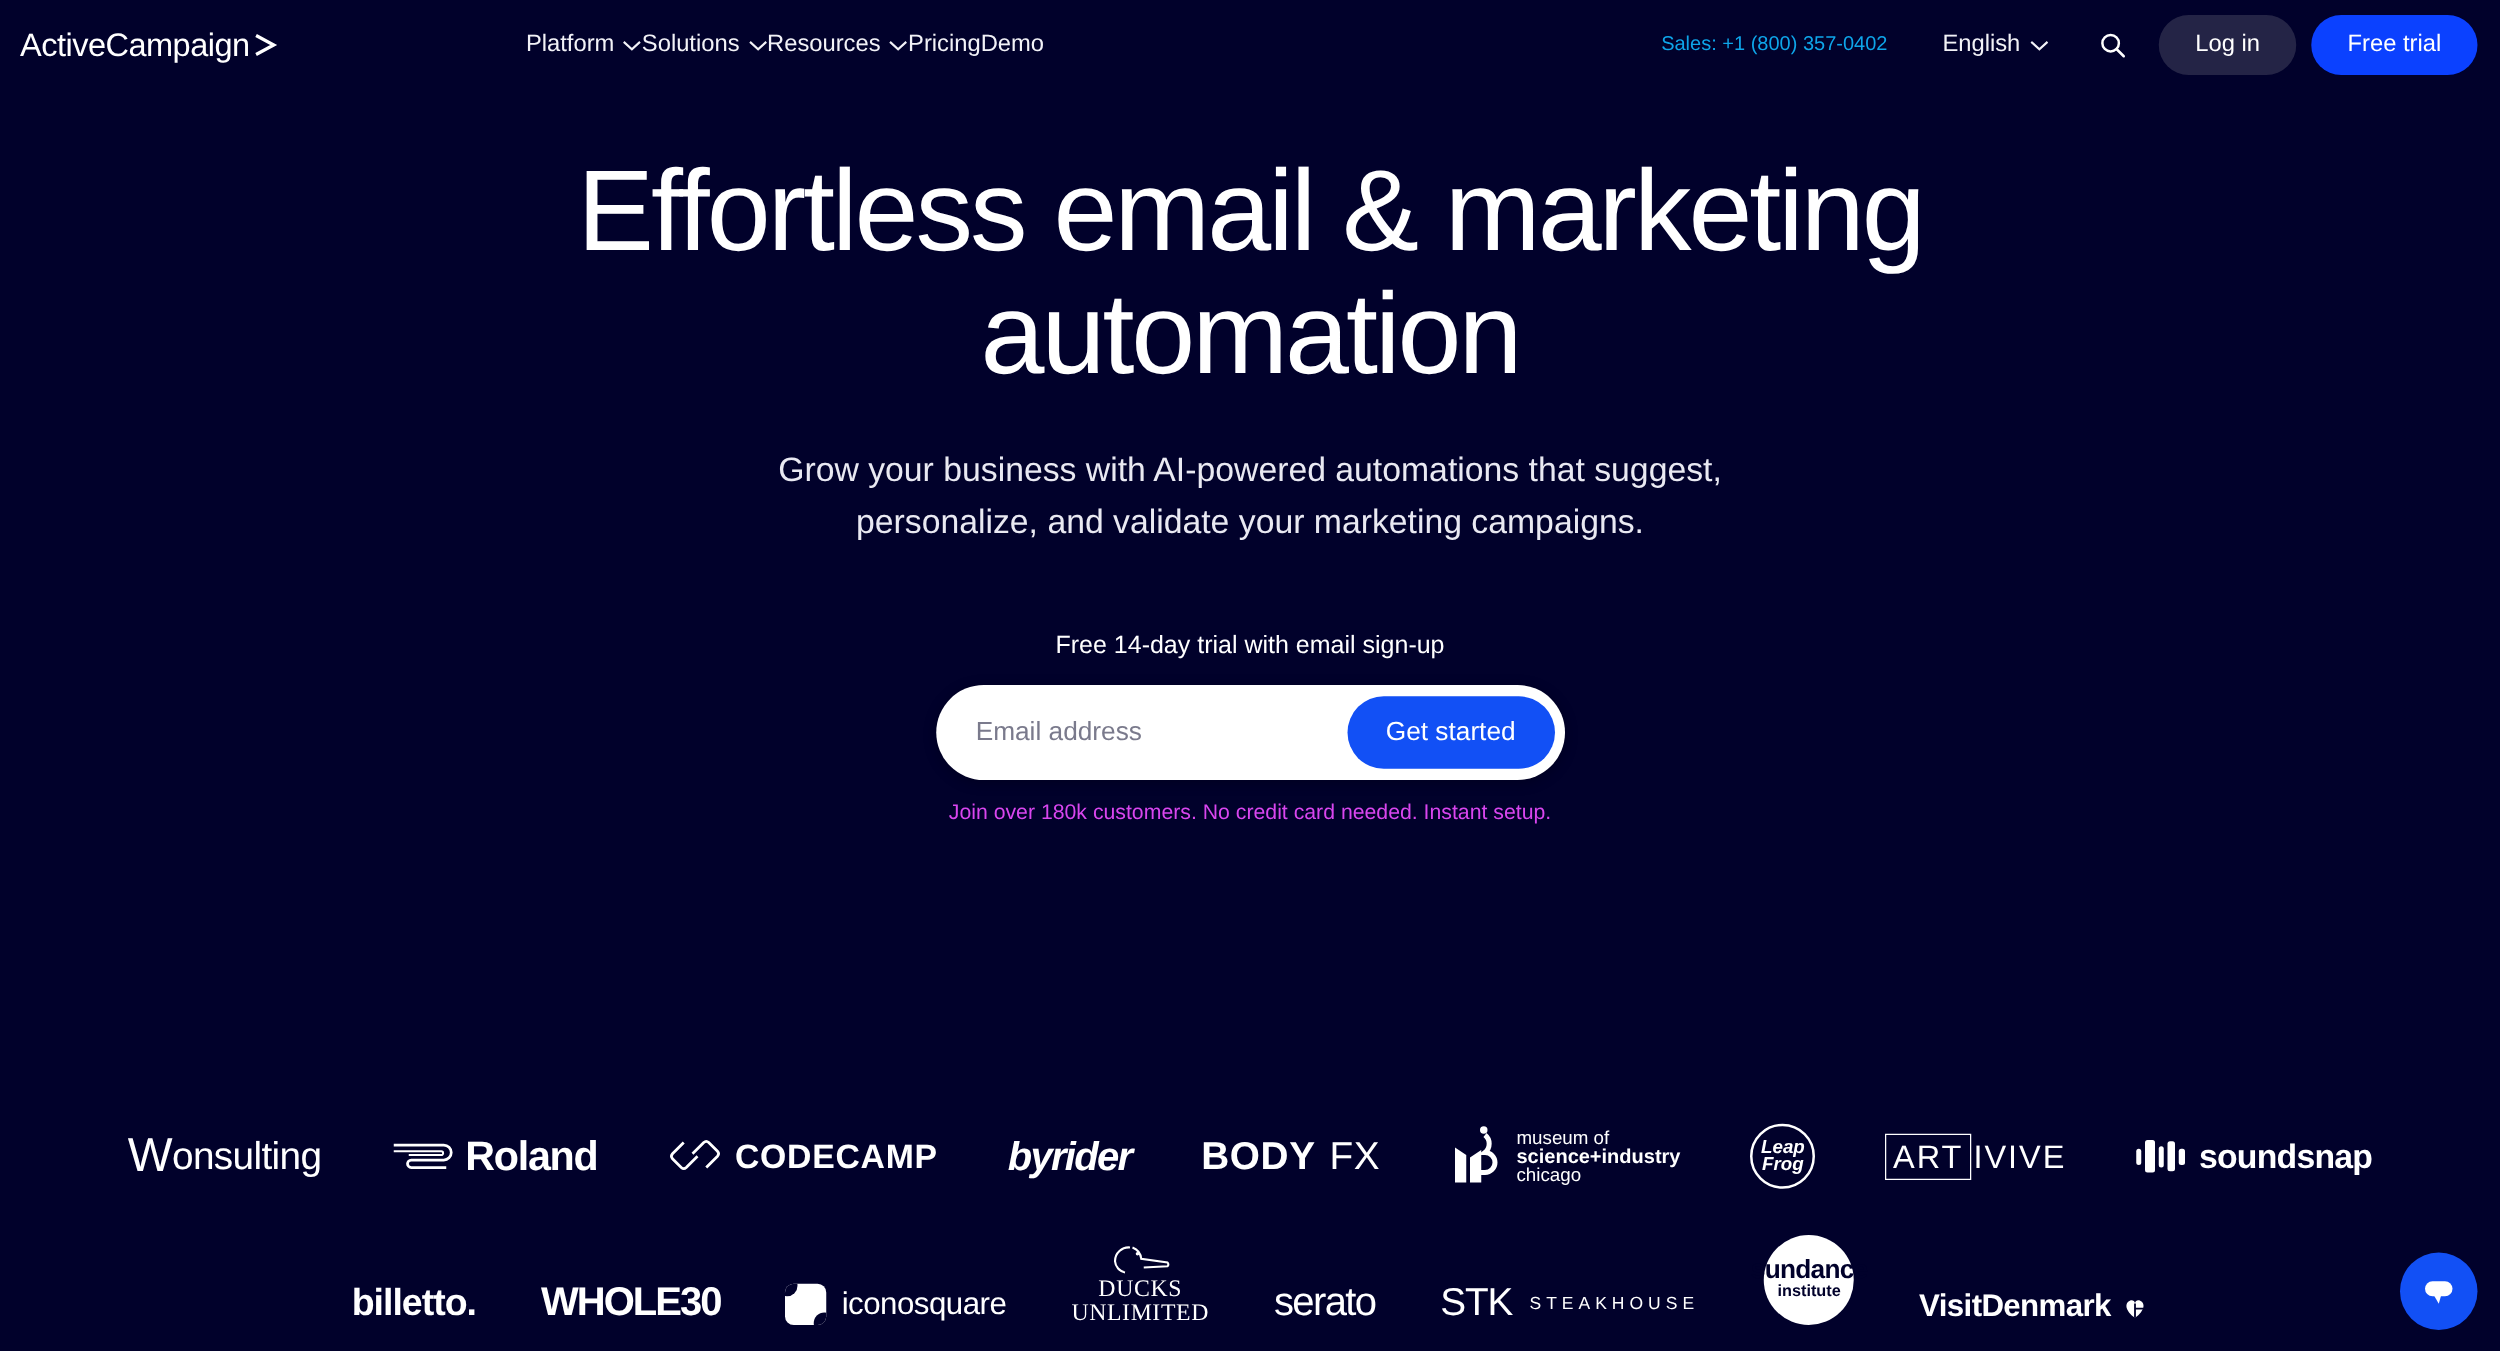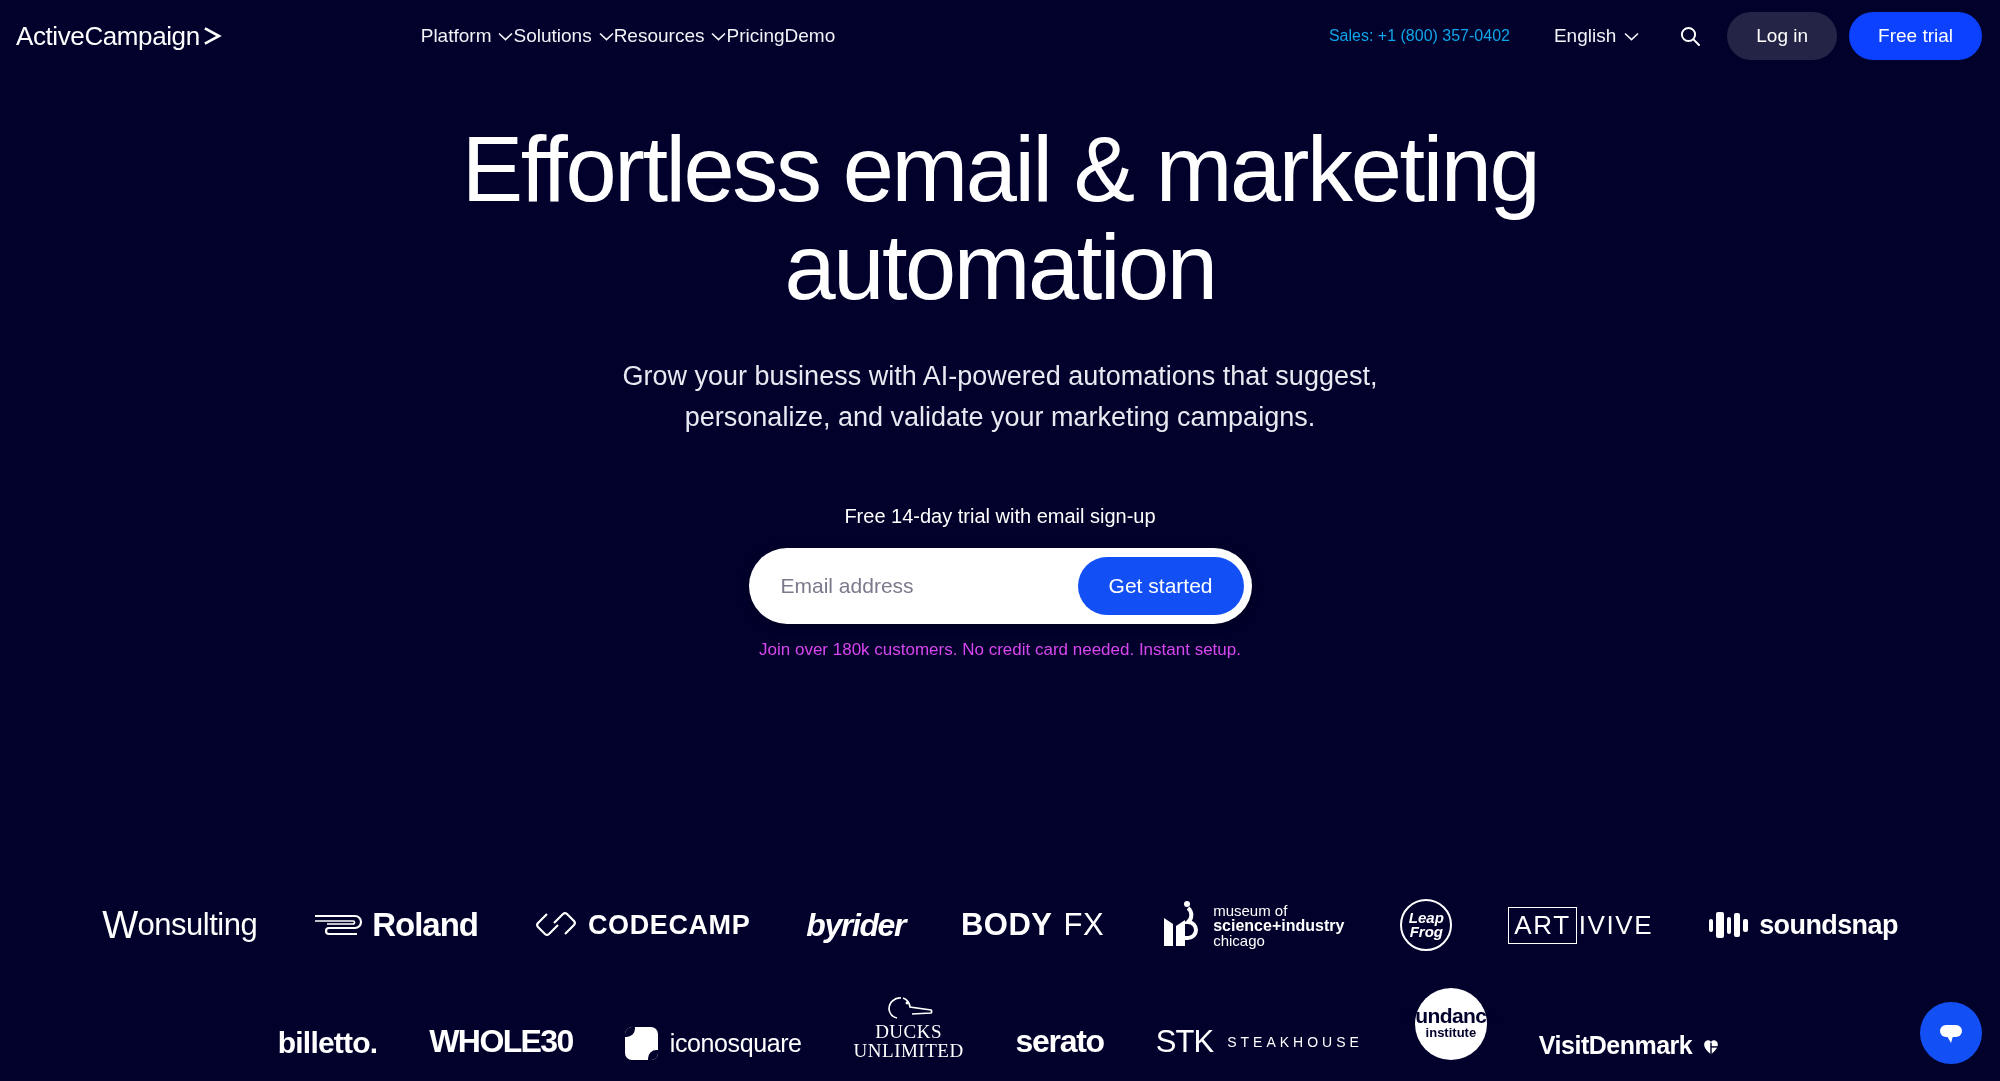--- a/index.html
+++ b/index.html
@@ -135,21 +135,21 @@
   .b-whole30 { font-size:32px; font-weight:800; letter-spacing:-1.6px; }
   .b-iconosquare { font-size:25px; gap:12px; letter-spacing:-0.4px; }
   .sq-icon { width:33px; height:33px; background:#fff; border-radius:7px; position:relative; overflow:hidden; }
   .sq-icon::before, .sq-icon::after {
     content:""; position:absolute; width:17px; height:17px; border-radius:50%; background:#01012b;
   }
   .sq-icon::before { top:-7px; left:-7px; }
   .sq-icon::after { bottom:-7px; right:-7px; }
   .b-ducks { flex-direction:column; line-height:19px; font-size:19px;
              font-family:"Liberation Serif", serif; letter-spacing:0.5px; }
-  .b-serato { font-size:32px; font-weight:700; letter-spacing:-1.3px;margin-top:24px; }
+  .b-serato { font-size:32px; font-weight:400; letter-spacing:-1.3px;margin-top:24px; }
   .b-stk { gap:14px; font-size:14px; letter-spacing:4px; }
   .b-stk .mark { font-size:31px; letter-spacing:-1px; font-weight:300; }
   .b-sundance {
     width:72px; height:72px; border-radius:50%; background:#ffffff; color:#01012b;
     flex-direction:column; line-height:17px;
   }
   .b-sundance .s1 { font-size:21px; font-weight:700; letter-spacing:-0.6px; }
   .b-sundance .s2 { font-size:13px; font-weight:700; }
   .b-visitdenmark { font-size:25px; font-weight:600; gap:8px; letter-spacing:-0.5px; }
   .heart { width:22px; height:22px; }

